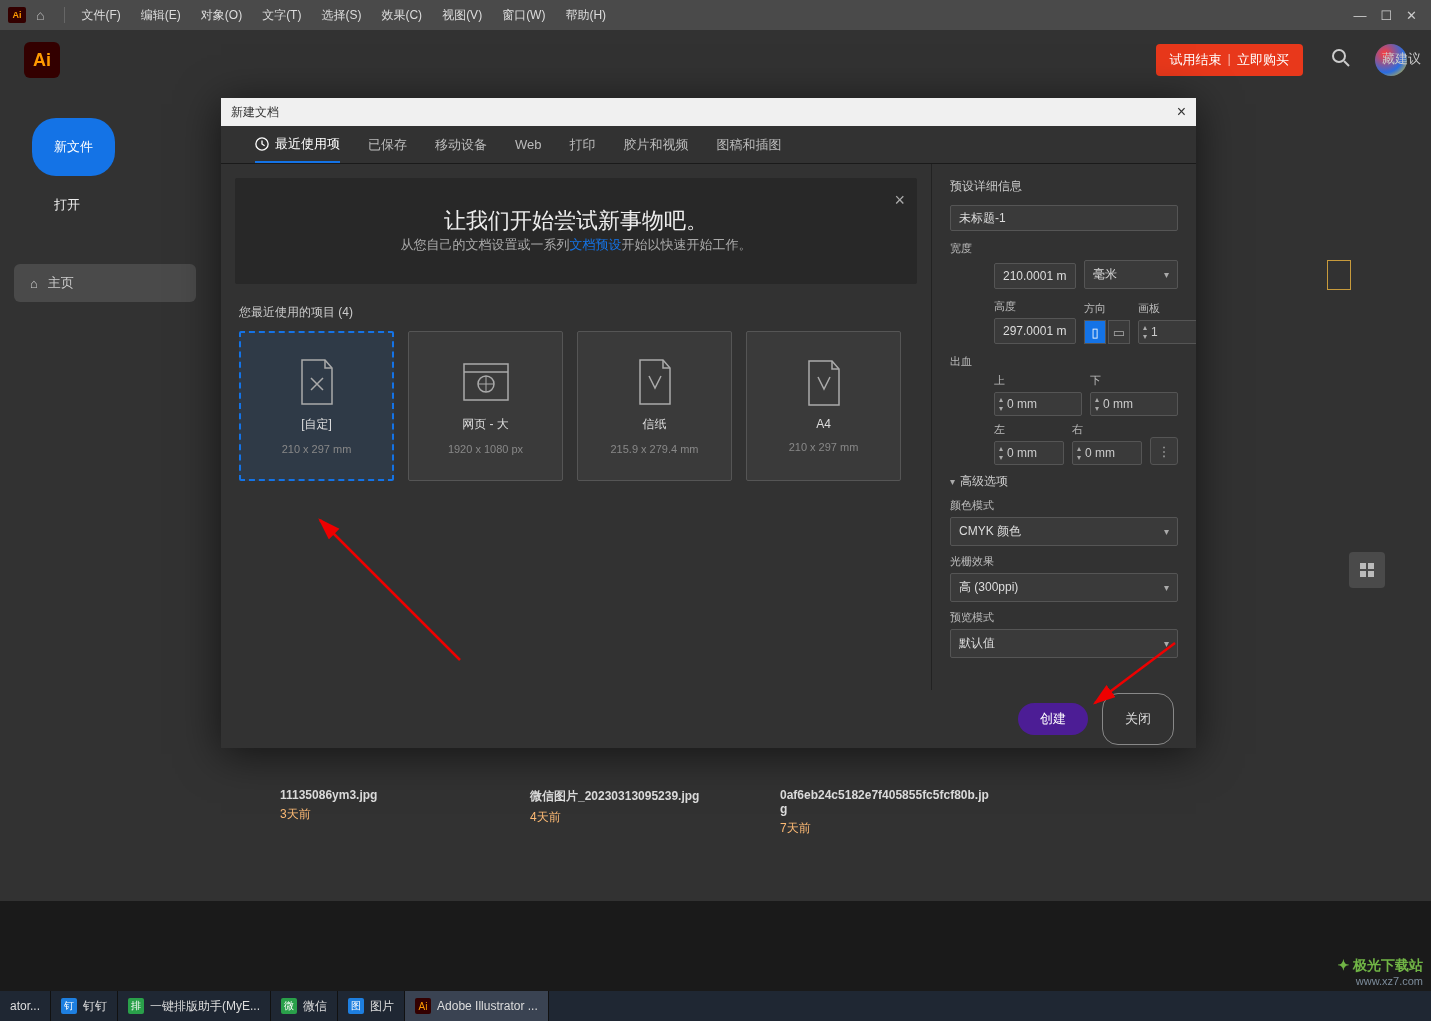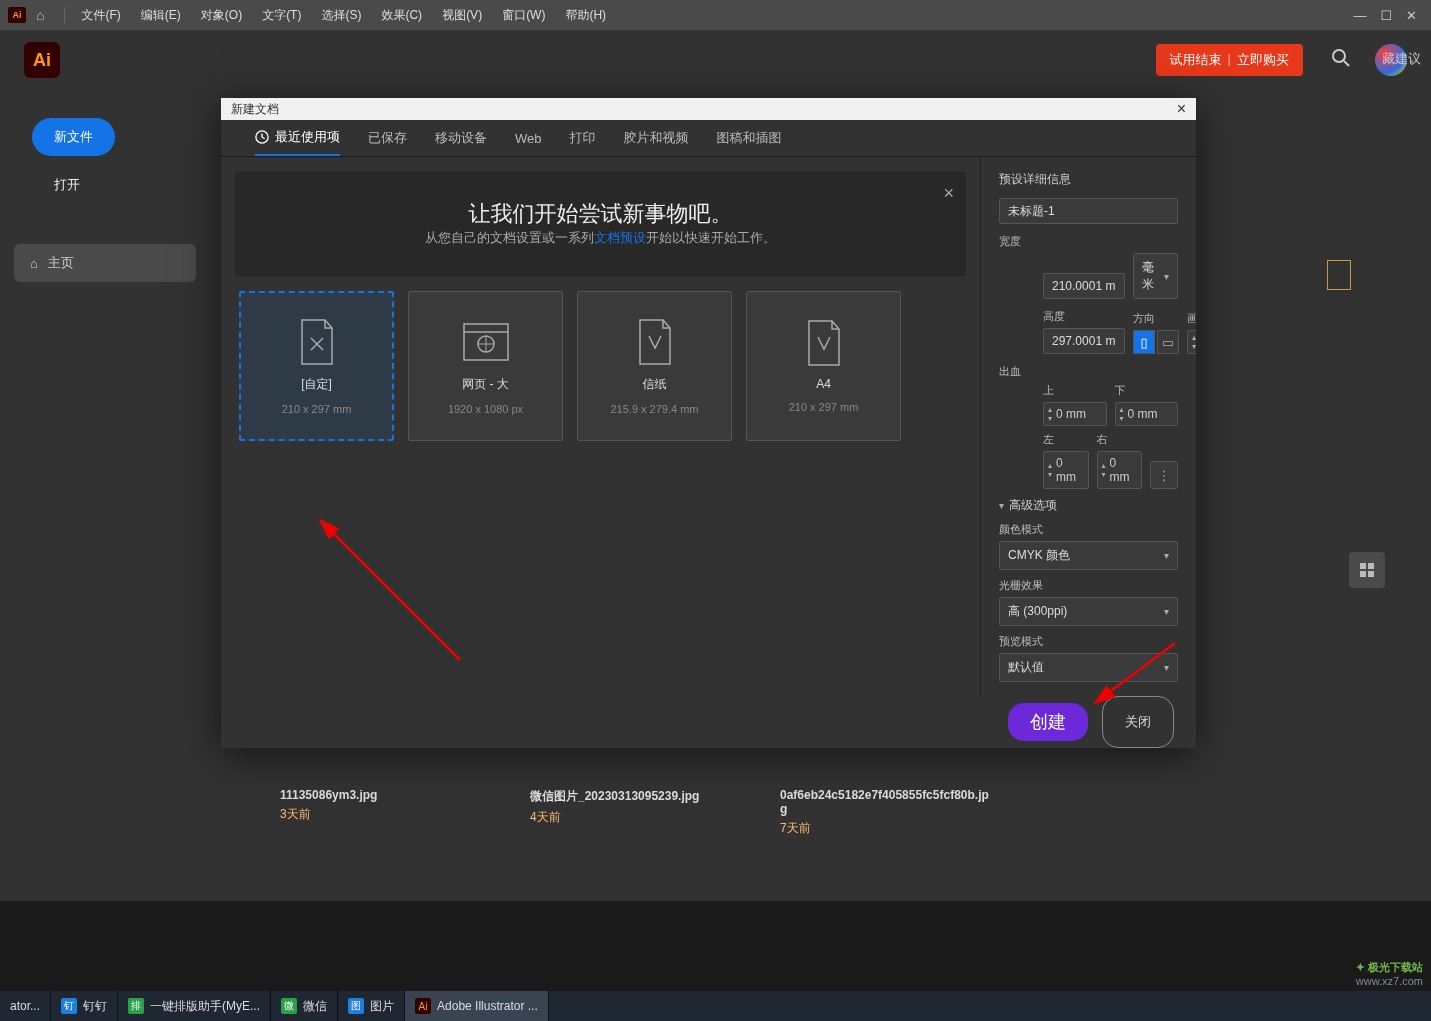--- a/index.html
+++ b/index.html
@@ -18,21 +18,21 @@
 .header .ai-big { width: 36px; height: 36px; background: #330000; color: #ff9a00; font-size: 18px; font-weight: bold; display: flex; align-items: center; justify-content: center; border-radius: 6px; }
 .header .spacer { flex: 1; }
 .header .trial-btn { background: #e8381b; color: #fff; padding: 7px 14px; border-radius: 4px; font-size: 13px; display: flex; gap: 6px; }
 .header .trial-btn .divider { opacity: 0.6; }
 .header .search-icon { margin-left: 28px; color: #ccc; }
 .header .avatar { width: 32px; height: 32px; border-radius: 50%; background: radial-gradient(circle at 30% 30%, #ff3b3b, #2a6de0 60%, #ffce00); margin-left: 24px; position: relative; }
 
 
 .main { position: absolute; top: 90px; left: 0; right: 0; bottom: 120px; background: #323232; display: flex; }
 .sidebar { width: 210px; padding: 28px 14px; display: flex; flex-direction: column; gap: 10px; }
-.sidebar .btn-new { background: #1473e6; color: #fff; border-radius: 24px; padding: 10px 22px; font-size: 13px; align-self: flex-start; margin-left: 18px; }
+.sidebar .btn-new { background: #1473e6; color: #fff; border-radius: 24px; padding: 20px 22px; font-size: 13px; align-self: flex-start; margin-left: 18px; }
 .sidebar .btn-open { color: #eee; padding: 10px 22px; font-size: 13px; text-align: center; align-self: flex-start; margin-left: 18px; }
 .sidebar .nav-home { display: flex; align-items: center; gap: 10px; background: #4a4a4a; border-radius: 6px; padding: 10px 16px; margin-top: 30px; font-size: 13px; }
 
 .content { flex: 1; padding: 18px 20px; }
 .suggest { position: absolute; right: 10px; top: 50px; color: #ccc; font-size: 13px; }
 
 .recent-files { position: absolute; bottom: 184px; left: 280px; right: 40px; display: flex; gap: 40px; font-size: 12px; color: #ddd; }
 .recent-file { width: 210px; }
 .recent-file .fname { font-weight: bold; margin-bottom: 4px; word-break: break-all; }
 .recent-file .ftime { color: #fdba74; }
@@ -58,55 +58,55 @@
 .banner p .link { color: #1473e6; }
 
 .section-label { margin: 20px 18px 10px; font-size: 12px; color: #ccc; }
 .presets { display: flex; gap: 14px; padding: 0 18px; }
 .preset { width: 155px; height: 150px; background: #3a3a3a; border: 1px solid #555; border-radius: 2px; display: flex; flex-direction: column; align-items: center; justify-content: center; gap: 10px; position: relative; }
 .preset.selected { border: 2px dashed #1473e6; background: #2f3a47; }
 .preset .preset-icon { width: 48px; height: 48px; display: flex; align-items: center; justify-content: center; color: #999; }
 .preset .preset-title { font-size: 12px; color: #ddd; }
 .preset .preset-size { font-size: 11px; color: #888; }
 
-.dialog-right { width: 216px; background: #323232; border-left: 1px solid #222; padding: 14px 18px; font-size: 12px; color: #ccc; overflow-y: auto; }
+.dialog-right { width: 265px; background: #323232; border-left: 1px solid #222; padding: 14px 18px; font-size: 12px; color: #ccc; overflow-y: auto; }
 .dialog-right .section-title { font-size: 12px; color: #ccc; margin-bottom: 10px; }
 .dialog-right .input-row { margin-bottom: 10px; }
 .dialog-right .input-label { font-size: 11px; color: #bbb; margin-bottom: 4px; display: block; }
 .dialog-right input[type=text] { background: #3a3a3a; border: 1px solid #555; color: #ddd; padding: 5px 8px; width: 100%; font-size: 12px; border-radius: 2px; }
 .dialog-right .field { background: #3a3a3a; border: 1px solid #555; color: #ddd; padding: 5px 8px; font-size: 12px; border-radius: 2px; display: flex; align-items: center; justify-content: space-between; }
 .dialog-right .field.small { width: 82px; }
 .dialog-right .row { display: flex; gap: 8px; align-items: flex-end; padding-left: 44px; }
 .dialog-right .col { flex: 1; }
 .dialog-right .dropdown { position: relative; }
 .dialog-right .chevron { color: #aaa; font-size: 10px; }
 .dialog-right .stepper { display: flex; flex-direction: column; gap: 0; font-size: 8px; color: #aaa; }
 .dialog-right .orient-btns { display: flex; gap: 2px; }
 .dialog-right .orient-btn { width: 22px; height: 24px; background: #3a3a3a; border: 1px solid #555; display: flex; align-items: center; justify-content: center; color: #aaa; font-size: 13px; }
 .dialog-right .orient-btn.active { background: #1473e6; color: #fff; }
 .dialog-right .stepper-field { display: flex; align-items: center; background: #3a3a3a; border: 1px solid #555; border-radius: 2px; padding: 2px 4px; }
 .dialog-right .stepper-field .val { flex: 1; padding: 2px 4px; font-size: 12px; }
 .dialog-right .link-icon { width: 28px; height: 28px; background: #3a3a3a; border: 1px solid #555; border-radius: 3px; display: flex; align-items: center; justify-content: center; color: #aaa; font-size: 13px; }
 .dialog-right .adv { display: flex; align-items: center; gap: 5px; cursor: default; margin: 8px 0; }
 
 .dialog-footer { height: 58px; display: flex; align-items: center; justify-content: flex-end; gap: 14px; padding: 0 22px; }
-.btn-create { background: #6d28d9; color: #fff; border-radius: 16px; padding: 7px 22px; font-size: 18px; }
+.btn-create { background: #4c1d95; color: #fff; border-radius: 16px; padding: 7px 22px; font-size: 13px; }
 .btn-close { border: 1px solid #888; color: #ddd; border-radius: 16px; padding: 16px 22px; font-size: 13px; }
 
 
 .arrow { position: absolute; z-index: 50; pointer-events: none; }
 .arrow svg { overflow: visible; }
 
 
 .taskbar { position: absolute; bottom: 0; left: 0; right: 0; height: 30px; background: #1f2733; display: flex; align-items: center; color: #ddd; font-size: 12px; }
 .task-item { display: flex; align-items: center; gap: 6px; padding: 0 10px; height: 100%; border-right: 1px solid #111; }
 .task-item.active { background: #3a4352; }
 .task-icon { width: 16px; height: 16px; border-radius: 2px; display: flex; align-items: center; justify-content: center; font-size: 10px; color: #fff; }
 .watermark { position: absolute; right: 8px; bottom: 34px; font-size: 11px; color: #89a; text-align: right; pointer-events: none; opacity: .9; }
-.watermark .brand { color: #7ac54a; font-weight: bold; font-size: 11px; }
+.watermark .brand { color: #7ac54a; font-weight: bold; font-size: 14px; }
 
 .behind-panel { position: absolute; right: 80px; top: 260px; width: 24px; height: 30px; border: 1px solid #c89b3c; }
 </style>
 </head>
 <body>
 
 <div class="menubar">
   <div class="ai-logo">Ai</div>
   <span class="home-icon">⌂</span>
   <span class="sep"></span>
@@ -203,20 +203,21 @@
   </div>
   <div class="dialog-body">
     <div class="dialog-left">
       <div class="banner">
         <span class="close-banner">×</span>
         <h2>让我们开始尝试新事物吧。</h2>
         <p>
           <span>从您自己的文档设置或一系列</span><span class="link">文档预设</span><span>开始以快速开始工作。</span>
         </p>
       </div>
+      <div class="section-label">您最近使用的项目 (4)</div>
       <div class="presets">
         <div class="preset selected">
           <div class="preset-icon">
             <svg width="40" height="48" viewBox="0 0 40 48">
                 <path d="M5 2 H28 L35 10 V46 H5 Z" fill="none" stroke="#aaa" stroke-width="1.5"></path>
                 <path d="M28 2 V10 H35" fill="none" stroke="#aaa" stroke-width="1.5"></path>
                 <path d="M14 20 L26 32 M26 20 L14 32" stroke="#aaa" stroke-width="1.5"></path>
               </svg>
           </div>
           <div class="preset-title">[自定]</div>

